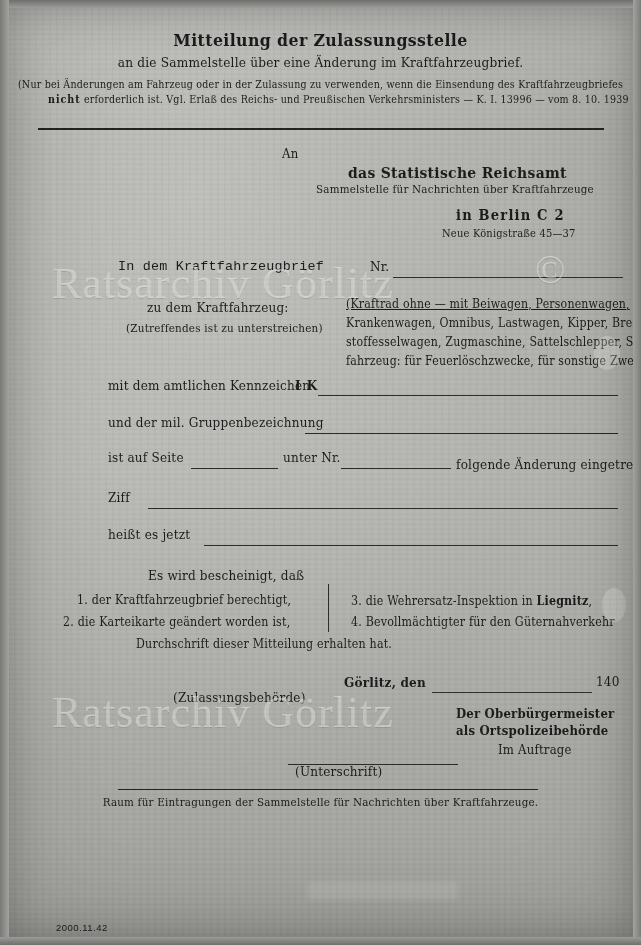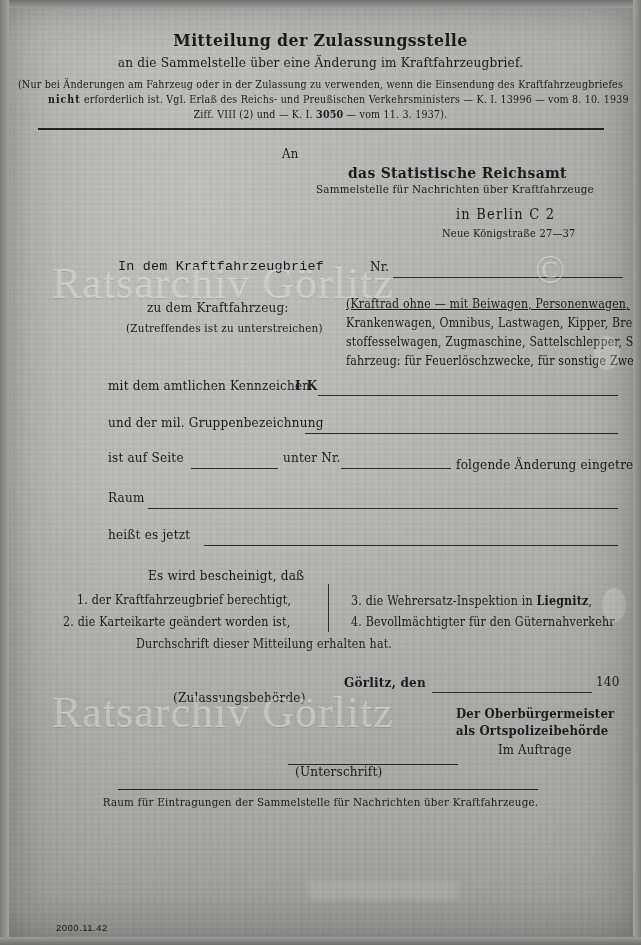--- a/index.html
+++ b/index.html
@@ -103,21 +103,21 @@
 
   .an { font-size: 13px; }
   .reichsamt {
     font-size: 15.5px;
     font-weight: bold;
     letter-spacing: 0.3px;
   }
   .sub-amt { font-size: 11.5px; }
   .berlin {
     font-size: 14.5px;
-    font-weight: normal;
+    font-weight: bold;
     letter-spacing: 1.2px;
   }
   .strasse { font-size: 11px; }
 
   .body { font-size: 13.4px; }
   .body-sm { font-size: 11.6px; }
   .list-col { font-size: 12.3px; line-height: 21px; }
   .kat { font-size: 12.2px; line-height: 19.5px; }
 
   .dotline {
@@ -167,33 +167,28 @@
   <div class="content">
 
     <div class="fr frak title2 ctr" style="left:0; top:48px; width:625px;">an die Sammelstelle über eine Änderung im Kraftfahrzeugbrief.</div>
     <div class="fr frak title1 ctr" style="left:0; top:24px; width:625px;">Mitteilung der Zulassungsstelle</div>
 
     <div class="fr frak legal ctr" style="left:0; top:71px; width:625px;">(Nur bei Änderungen am Fahrzeug oder in der Zulassung zu verwenden, wenn die Einsendung des Kraftfahrzeugbriefes</div>
     <div class="fr frak legal" style="left:40px; top:86px; width:560px;">
       <span style="font-weight:bold; letter-spacing:1px;">nicht</span>
       <span>erforderlich ist.  Vgl. Erlaß des Reichs- und Preußischen Verkehrsministers — K. I. 13996 — vom 8. 10. 1939</span>
     </div>
-    <div class="fr frak legal ctr" style="left:0; top:101px; width:625px;">
-      <span>Ziff. VIII (2) und — K. I.</span>
-      <span style="font-weight:bold;">3050</span>
-      <span>— vom 11. 3. 1937).</span>
-    </div>
 
     <div class="rule" style="left:30px; top:122px; width:566px; height:1.5px;"></div>
 
     <div class="fr frak an" style="left:274px; top:140px;">An</div>
     <div class="fr frak reichsamt" style="left:340px; top:157px;">das Statistische Reichsamt</div>
     <div class="fr frak sub-amt" style="left:308px; top:176px;">Sammelstelle für Nachrichten über Kraftfahrzeuge</div>
     <div class="fr frak berlin" style="left:448px; top:200px;">in Berlin C 2</div>
-    <div class="fr frak strasse" style="left:434px; top:221px;">Neue Königstraße 27—37</div>
+    <div class="fr frak strasse" style="left:434px; top:221px;">Neue Königstraße 45—37</div>
 
     <div class="fr frak body" style="left:110px; top:253px;font-family:Liberation Mono, monospace;">In dem Kraftfahrzeugbrief</div>
     <div class="fr frak body" style="left:362px; top:253px;">Nr.</div>
     <div class="dotline" style="left:385px; top:271px; width:230px;"></div>
 
     <div class="fr frak body" style="left:139px; top:294px;">zu dem Kraftfahrzeug:</div>
     <div class="fr frak body-sm" style="left:118px; top:315px;">(Zutreffendes ist zu unterstreichen)</div>
 
     <div class="fr frak kat" style="left:338px; top:289px;text-decoration:underline;">(Kraftrad ohne — mit Beiwagen, Personenwagen,</div>
     <div class="fr frak kat" style="left:338px; top:308px;">Krankenwagen, Omnibus, Lastwagen, Kipper, Brenn-</div>
@@ -206,21 +201,21 @@
 
     <div class="fr frak body" style="left:100px; top:409px;">und der mil. Gruppenbezeichnung</div>
     <div class="dotline" style="left:297px; top:427px; width:313px;"></div>
 
     <div class="fr frak body" style="left:100px; top:444px;">ist auf Seite</div>
     <div class="dotline" style="left:183px; top:462px; width:87px;"></div>
     <div class="fr frak body" style="left:275px; top:444px;">unter Nr.</div>
     <div class="dotline" style="left:333px; top:462px; width:110px;"></div>
     <div class="fr frak body" style="left:448px; top:451px;">folgende Änderung eingetreten:</div>
 
-    <div class="fr frak body" style="left:100px; top:484px;">Raum</div>
+    <div class="fr frak body" style="left:100px; top:484px;">Ziff</div>
     <div class="dotline" style="left:140px; top:502px; width:470px;"></div>
 
     <div class="fr frak body" style="left:100px; top:521px;">heißt es jetzt</div>
     <div class="dotline" style="left:196px; top:539px; width:414px;"></div>
 
     <div class="fr frak body" style="left:140px; top:562px;">Es wird bescheinigt, daß</div>
 
     <div class="fr frak list-col" style="left:69px; top:584px;">1. der Kraftfahrzeugbrief berechtigt,</div>
     <div class="fr frak list-col" style="left:55px; top:606px;">2. die Karteikarte geändert worden ist,</div>
     <div class="fr frak list-col" style="left:128px; top:628px;">Durchschrift dieser Mitteilung erhalten hat.</div>

